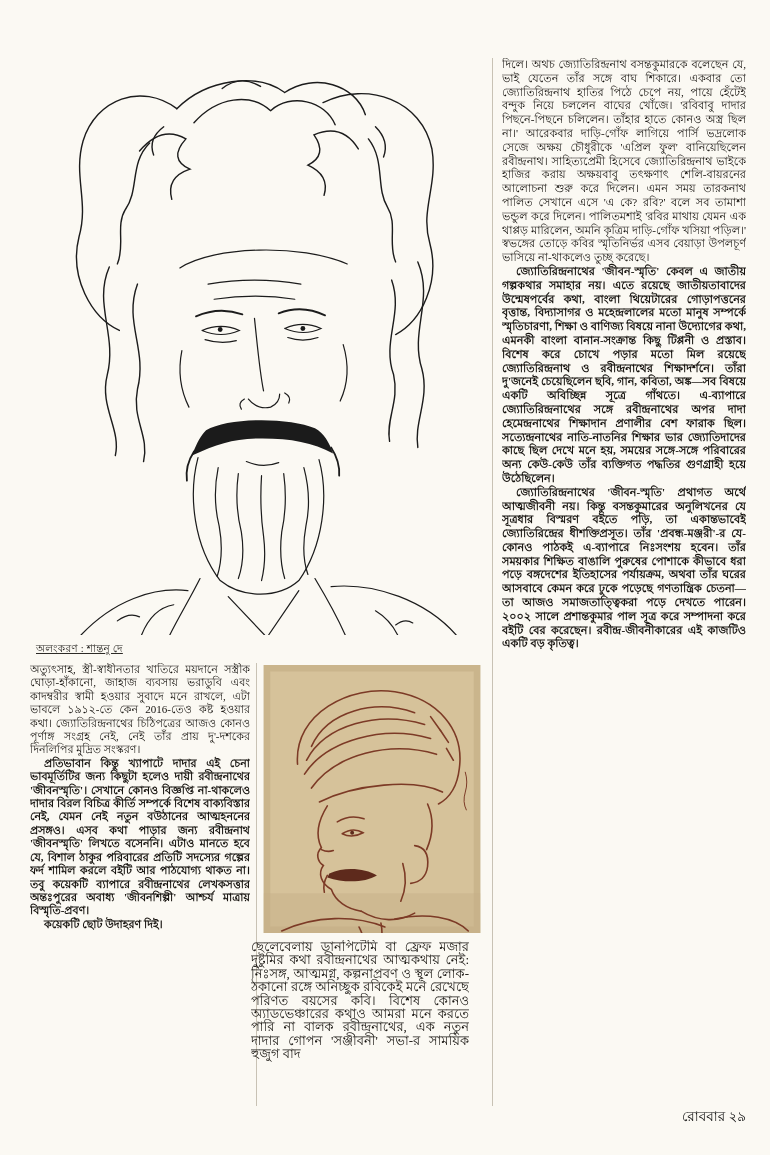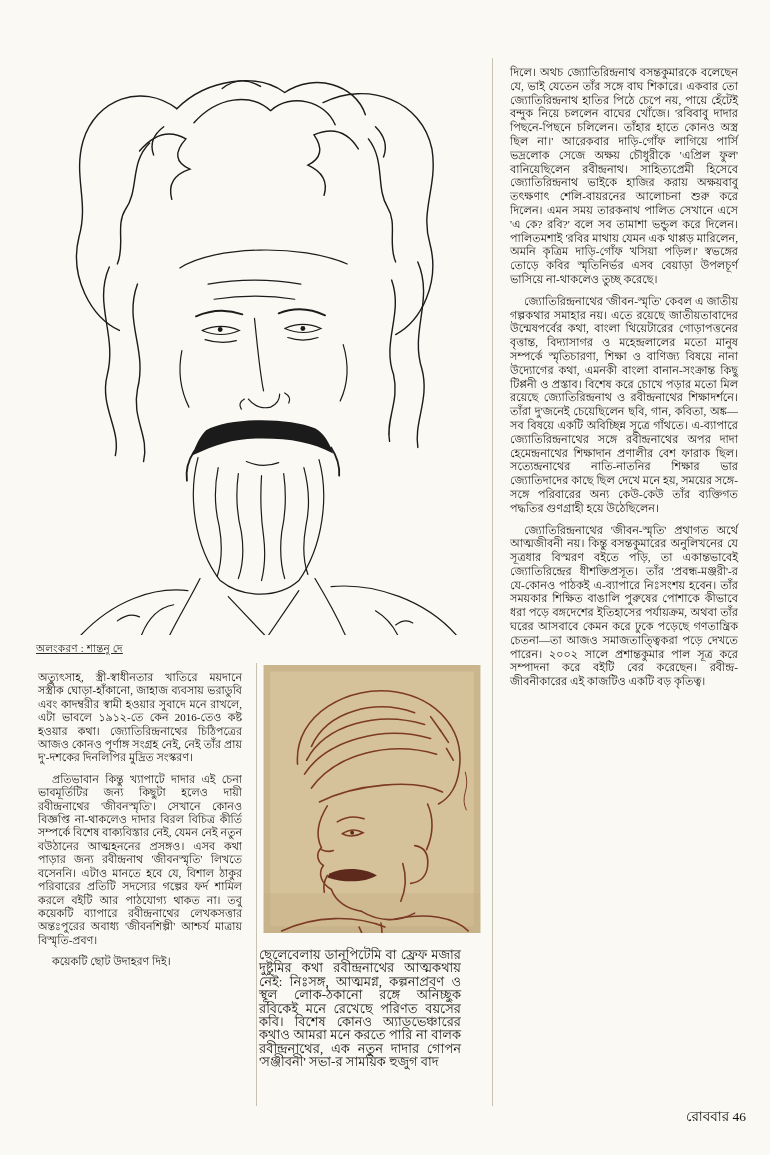--- a/index.html
+++ b/index.html
@@ -24,22 +24,22 @@
   .main-art { position:absolute; left:20px; top:30px; width:475px; height:605px; }
   .main-art svg { width:100%; height:100%; display:block; }
 
   .caption {
     position:absolute; left:36px; top:641px;
     font-size:10.5px; color:#2c2a26; letter-spacing:.2px;text-decoration:underline;
   }
 
   
   .col { position:absolute; text-align:justify; overflow:hidden; }
-  .col p { margin:8px; }
-  .col p.ind { text-indent:14px; }
+  .col p { margin:0; }
+  .col p.ind { text-indent:14px;font-weight:bold; }
 
   .col-right { left:502px; top:58px;  width:244px; height:1048px; font-size:11.2px; line-height:13.8px; }
   .col-left  { left:30px;  top:663px; width:220px; height:445px;  font-size:11px;   line-height:13.4px; }
   .col-mid   { left:251px; top:940px; width:218px; height:168px;  font-size:13px;   line-height:13.4px; }
 
   
   .inset { position:absolute; left:263px; top:665px; width:218px; height:268px; }
   .inset svg { width:100%; height:100%; display:block; }
 
   .footer {
@@ -178,15 +178,15 @@
   <div class="col col-mid">
     <p>ছেলেবেলায় ডানপিটেমি বা ফ্রেফ মজার দুষ্টুমির কথা রবীন্দ্রনাথের আত্মকথায় নেই: নিঃসঙ্গ, আত্মমগ্ন, কল্পনাপ্রবণ ও স্থূল লোক-ঠকানো রঙ্গে অনিচ্ছুক রবিকেই মনে রেখেছে পরিণত বয়সের কবি। বিশেষ কোনও অ্যাডভেঞ্চারের কথাও আমরা মনে করতে পারি না বালক রবীন্দ্রনাথের, এক নতুন দাদার গোপন 'সঞ্জীবনী' সভা-র সাময়িক হুজুগ বাদ</p>
   </div>
 
   <div class="col col-right">
     <p>দিলে। অথচ জ্যোতিরিন্দ্রনাথ বসন্তকুমারকে বলেছেন যে, ভাই যেতেন তাঁর সঙ্গে বাঘ শিকারে। একবার তো জ্যোতিরিন্দ্রনাথ হাতির পিঠে চেপে নয়, পায়ে হেঁটেই বন্দুক নিয়ে চললেন বাঘের খোঁজে। 'রবিবাবু দাদার পিছনে-পিছনে চলিলেন। তাঁহার হাতে কোনও অস্ত্র ছিল না।' আরেকবার দাড়ি-গোঁফ লাগিয়ে পার্সি ভদ্রলোক সেজে অক্ষয় চৌধুরীকে 'এপ্রিল ফুল' বানিয়েছিলেন রবীন্দ্রনাথ। সাহিত্যপ্রেমী হিসেবে জ্যোতিরিন্দ্রনাথ ভাইকে হাজির করায় অক্ষয়বাবু তৎক্ষণাৎ শেলি-বায়রনের আলোচনা শুরু করে দিলেন। এমন সময় তারকনাথ পালিত সেখানে এসে 'এ কে? রবি?' বলে সব তামাশা ভন্ডুল করে দিলেন। পালিতমশাই 'রবির মাথায় যেমন এক থাপ্পড় মারিলেন, অমনি কৃত্রিম দাড়ি-গোঁফ খসিয়া পড়িল।' স্বভঙ্গের তোড়ে কবির স্মৃতিনির্ভর এসব বেয়াড়া উপলচূর্ণ ভাসিয়ে না-থাকলেও তুচ্ছ করেছে।</p>
     <p class="ind">জ্যোতিরিন্দ্রনাথের 'জীবন-স্মৃতি' কেবল এ জাতীয় গল্পকথার সমাহার নয়। এতে রয়েছে জাতীয়তাবাদের উন্মেষপর্বের কথা, বাংলা থিয়েটারের গোড়াপত্তনের বৃত্তান্ত, বিদ্যাসাগর ও মহেন্দ্রলালের মতো মানুষ সম্পর্কে স্মৃতিচারণা, শিক্ষা ও বাণিজ্য বিষয়ে নানা উদ্যোগের কথা, এমনকী বাংলা বানান-সংক্রান্ত কিছু টিপ্পনী ও প্রস্তাব। বিশেষ করে চোখে পড়ার মতো মিল রয়েছে জ্যোতিরিন্দ্রনাথ ও রবীন্দ্রনাথের শিক্ষাদর্শনে। তাঁরা দু'জনেই চেয়েছিলেন ছবি, গান, কবিতা, অঙ্ক—সব বিষয়ে একটি অবিচ্ছিন্ন সূত্রে গাঁথতে। এ-ব্যাপারে জ্যোতিরিন্দ্রনাথের সঙ্গে রবীন্দ্রনাথের অপর দাদা হেমেন্দ্রনাথের শিক্ষাদান প্রণালীর বেশ ফারাক ছিল। সত্যেন্দ্রনাথের নাতি-নাতনির শিক্ষার ভার জ্যোতিদাদের কাছে ছিল দেখে মনে হয়, সময়ের সঙ্গে-সঙ্গে পরিবারের অন্য কেউ-কেউ তাঁর ব্যক্তিগত পদ্ধতির গুণগ্রাহী হয়ে উঠেছিলেন।</p>
     <p class="ind">জ্যোতিরিন্দ্রনাথের 'জীবন-স্মৃতি' প্রথাগত অর্থে আত্মজীবনী নয়। কিন্তু বসন্তকুমারের অনুলিখনের যে সূত্রধার বিস্মরণ বইতে পড়ি, তা একান্তভাবেই জ্যোতিরিন্দ্রের ধীশক্তিপ্রসূত। তাঁর 'প্রবন্ধ-মঞ্জরী'-র যে-কোনও পাঠকই এ-ব্যাপারে নিঃসংশয় হবেন। তাঁর সময়কার শিক্ষিত বাঙালি পুরুষের পোশাকে কীভাবে ধরা পড়ে বঙ্গদেশের ইতিহাসের পর্যায়ক্রম, অথবা তাঁর ঘরের আসবাবে কেমন করে ঢুকে পড়েছে গণতান্ত্রিক চেতনা—তা আজও সমাজতাত্ত্বিকরা পড়ে দেখতে পারেন। ২০০২ সালে প্রশান্তকুমার পাল সূত্র করে সম্পাদনা করে বইটি বের করেছেন। রবীন্দ্র-জীবনীকারের এই কাজটিও একটি বড় কৃতিত্ব।</p>
   </div>
 
-  <div class="footer">রোববার 46</div>
+  <div class="footer">রোববার ২৯</div>
 
 </div>
 
 </body></html>

